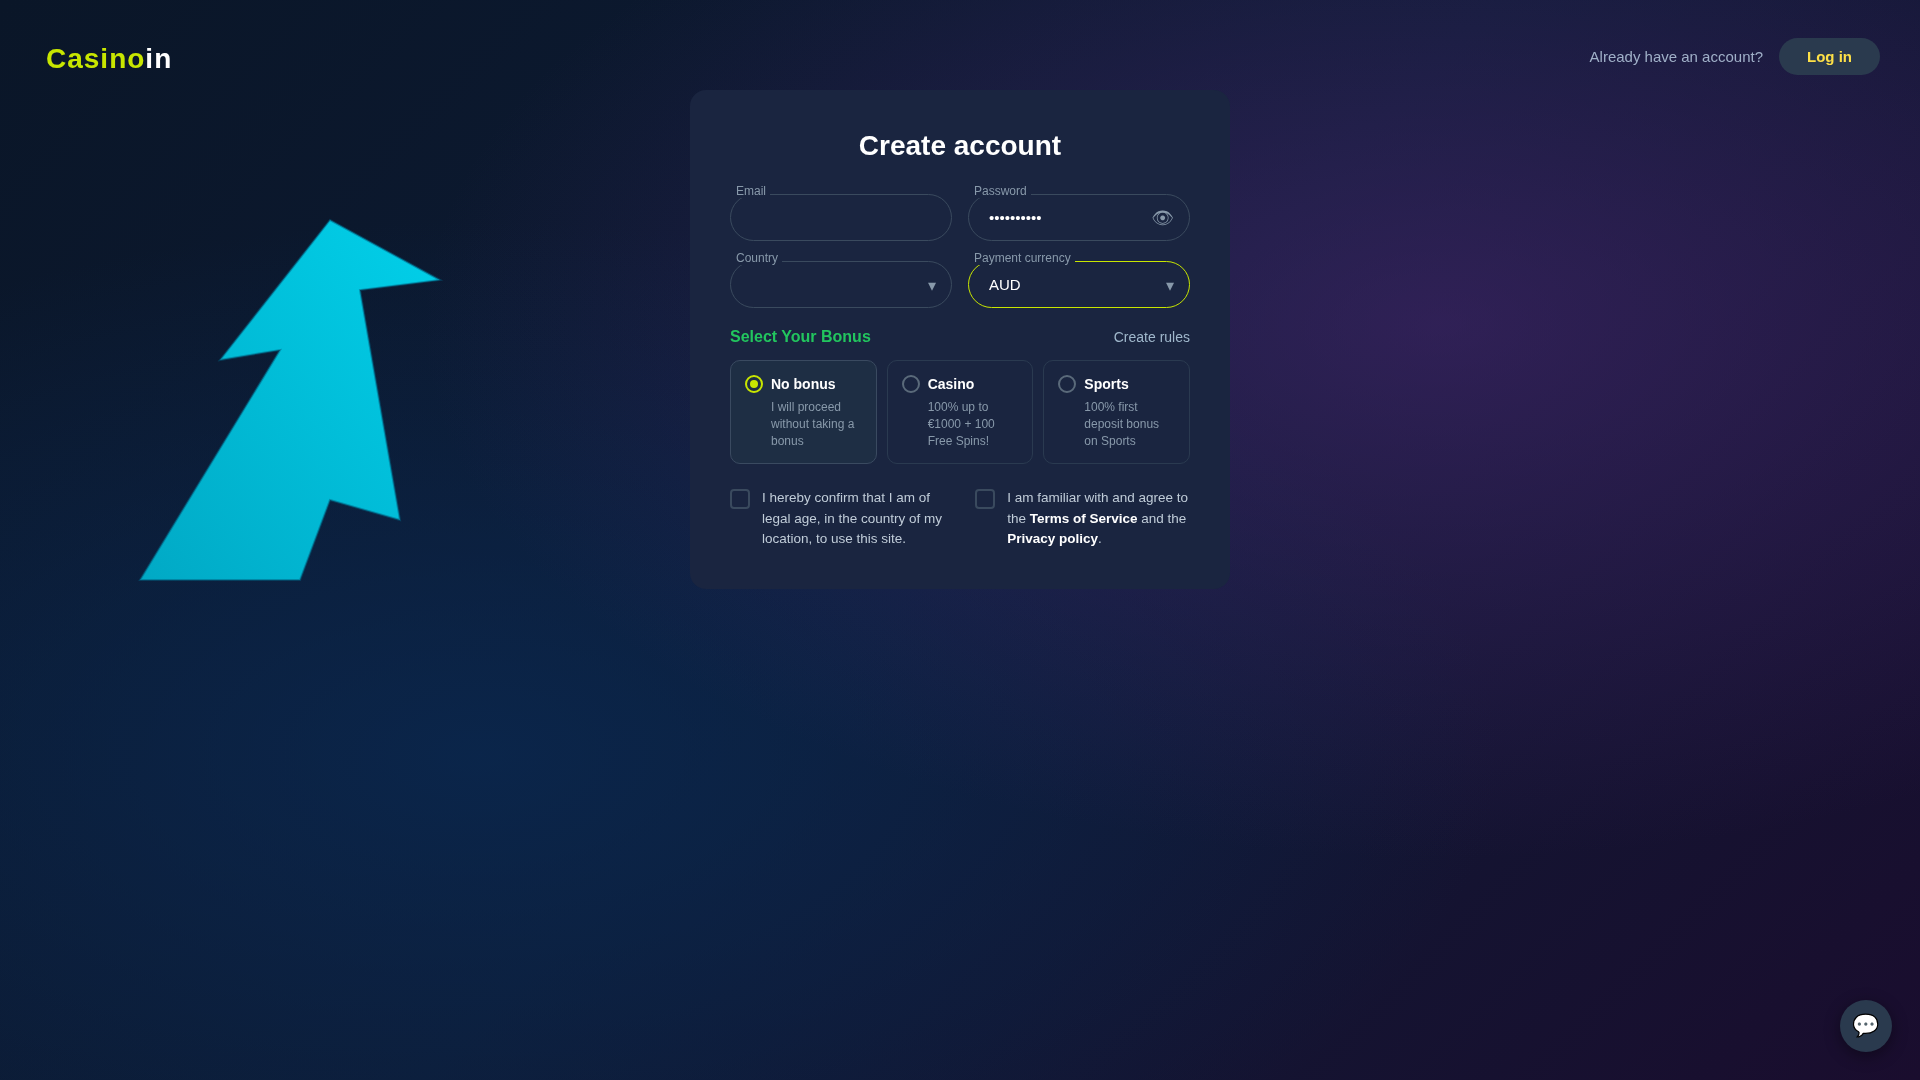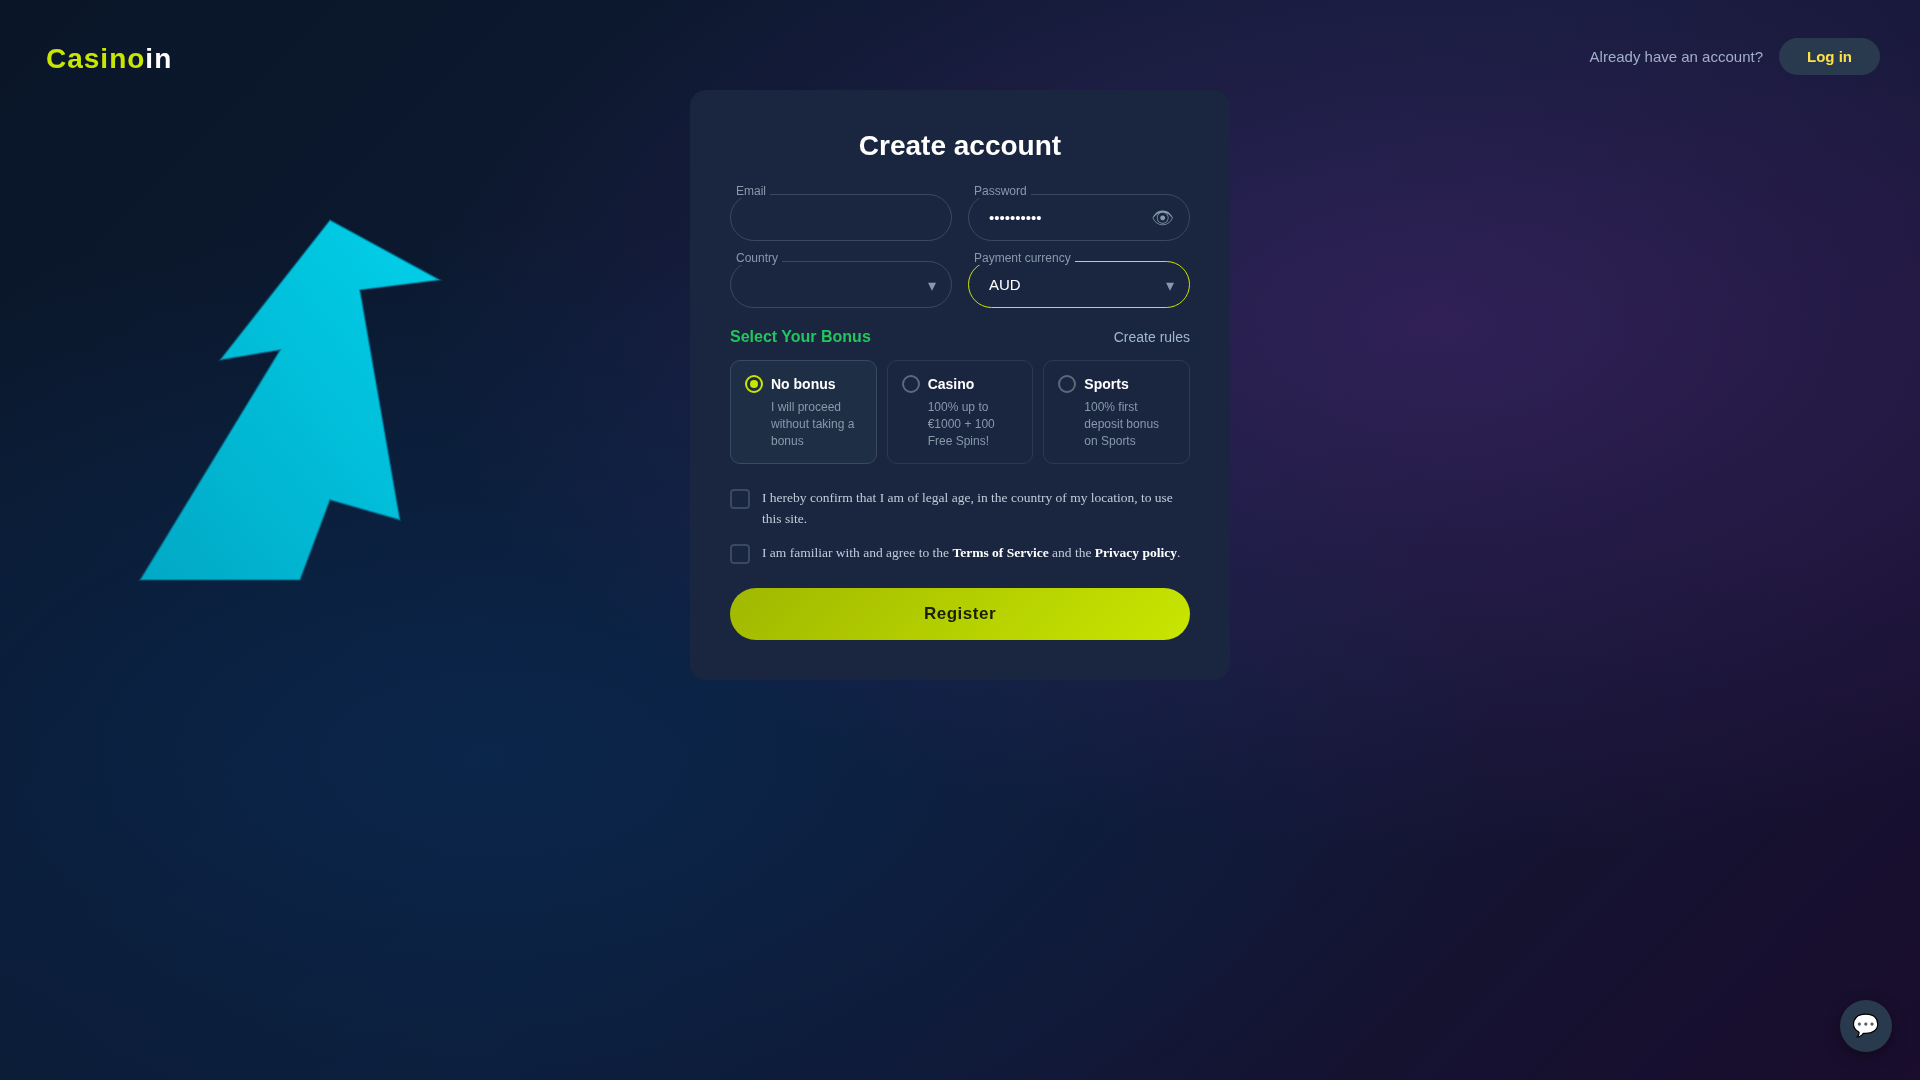--- a/index.html
+++ b/index.html
@@ -267,24 +267,22 @@
     .bonus-card-desc {
       color: #8899aa;
       font-size: 12px;
       line-height: 1.4;
       padding-left: 26px;
     }
 
     
     .checkbox-group {
       display: flex;
-      flex-direction: column;
+      flex-direction: row;
       gap: 14px;
-      margin-bottom: 24px;
-      font-family: Liberation Serif, serif;
     }
 
     .checkbox-row {
       display: flex;
       align-items: flex-start;
       gap: 12px;
     }
 
     .checkbox-box {
       width: 20px;
@@ -502,18 +500,17 @@
     <div class="checkbox-row">
       <div class="checkbox-box"></div>
       <span class="checkbox-label">
         I am familiar with and agree to the <a>Terms of Service</a> and the <a>Privacy policy</a>.
       </span>
     </div>
 
   </div>
 
   
-  <button class="register-btn">Register</button>
 </div>
 
 <div class="chat-btn">
   <span>💬</span>
 </div>
 
 </body></html>

